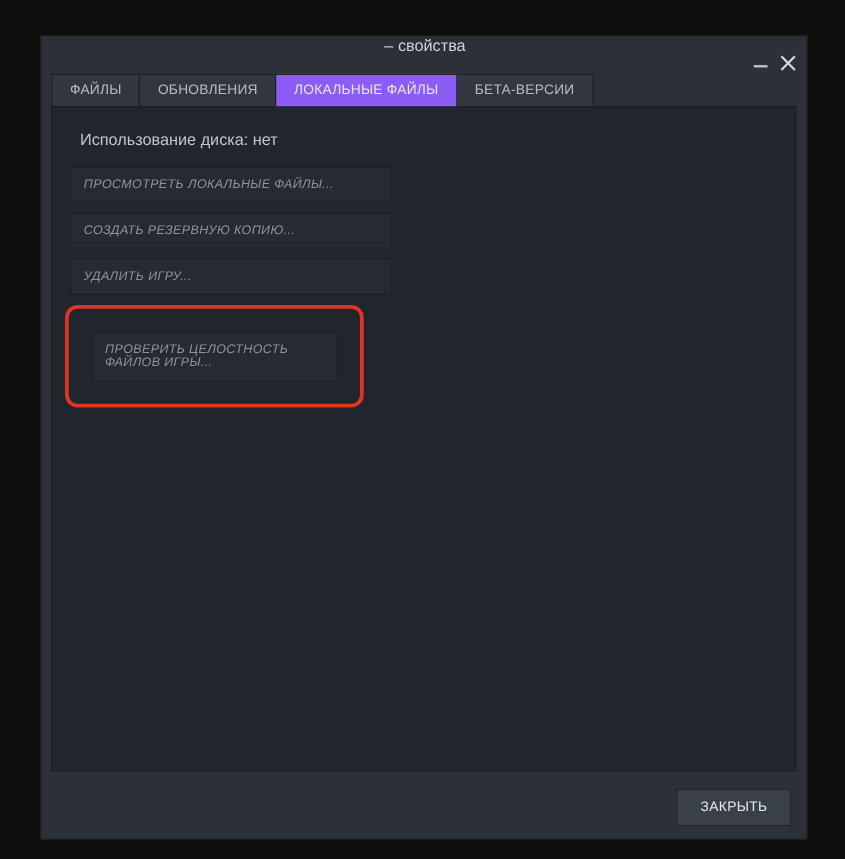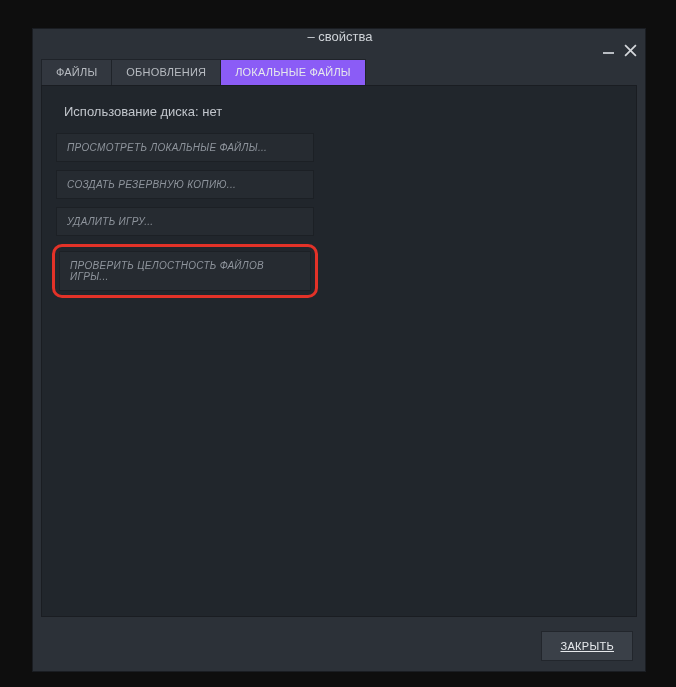--- a/index.html
+++ b/index.html
@@ -99,22 +99,22 @@
     background: #262b31;
     border: 1px solid #1c2025;
     cursor: pointer;
     font-family: inherit;
     font-style: italic;
   }
 
   .highlight-wrap {
     border: 3px solid #e33228;
     border-radius: 10px;
-    padding: 4px;
-    width: 266px;
+    padding: 18px;
+    width: 239px;
     margin: 0 0 8px -4px;
   }
   .highlight-wrap .action-btn {
     margin: 0;
     width: 100%;
   }
 
   .footer {
     height: 46px;
     display: flex;
@@ -124,21 +124,20 @@
   }
   .close-btn {
     padding: 8px 18px;
     font-size: 11px;
     letter-spacing: 0.3px;
     color: #e6e9ec;
     background: #3a4048;
     border: 1px solid #22262c;
     cursor: pointer;
     font-family: inherit;
-    text-decoration: underline;
   }
 </style>
 </head>
 <body>
 
 <div class="window">
 
   <div class="titlebar">
     <div class="title-obscured"></div>
     <span> – свойства</span>
@@ -148,20 +147,21 @@
         <line x1="1" y1="1" x2="11" y2="11"></line>
         <line x1="11" y1="1" x2="1" y2="11"></line>
       </svg>
     </div>
   </div>
 
   <div class="tabs">
     <div class="tab">ФАЙЛЫ</div>
     <div class="tab">ОБНОВЛЕНИЯ</div>
     <div class="tab active">ЛОКАЛЬНЫЕ ФАЙЛЫ</div>
+    <div class="tab">БЕТА-ВЕРСИИ</div>
   </div>
 
   <div class="panel">
     <div class="disk-row">Использование диска: нет</div>
 
     <button class="action-btn">ПРОСМОТРЕТЬ ЛОКАЛЬНЫЕ ФАЙЛЫ...</button>
     <button class="action-btn">СОЗДАТЬ РЕЗЕРВНУЮ КОПИЮ...</button>
     <button class="action-btn">УДАЛИТЬ ИГРУ...</button>
 
     <div class="highlight-wrap">

